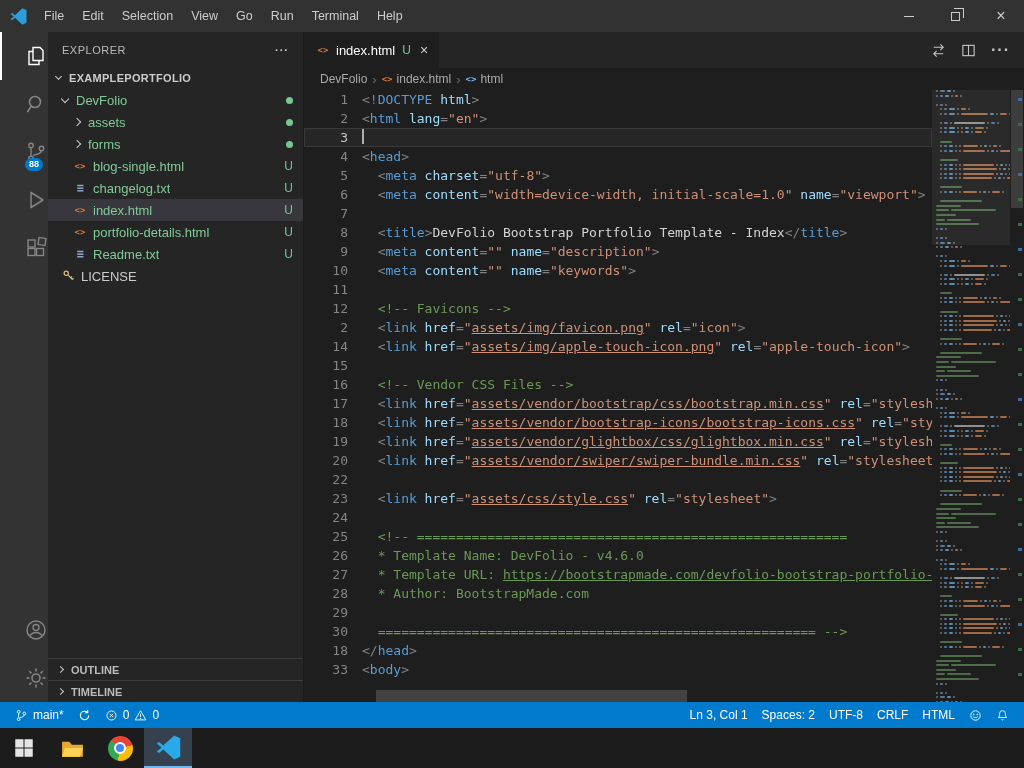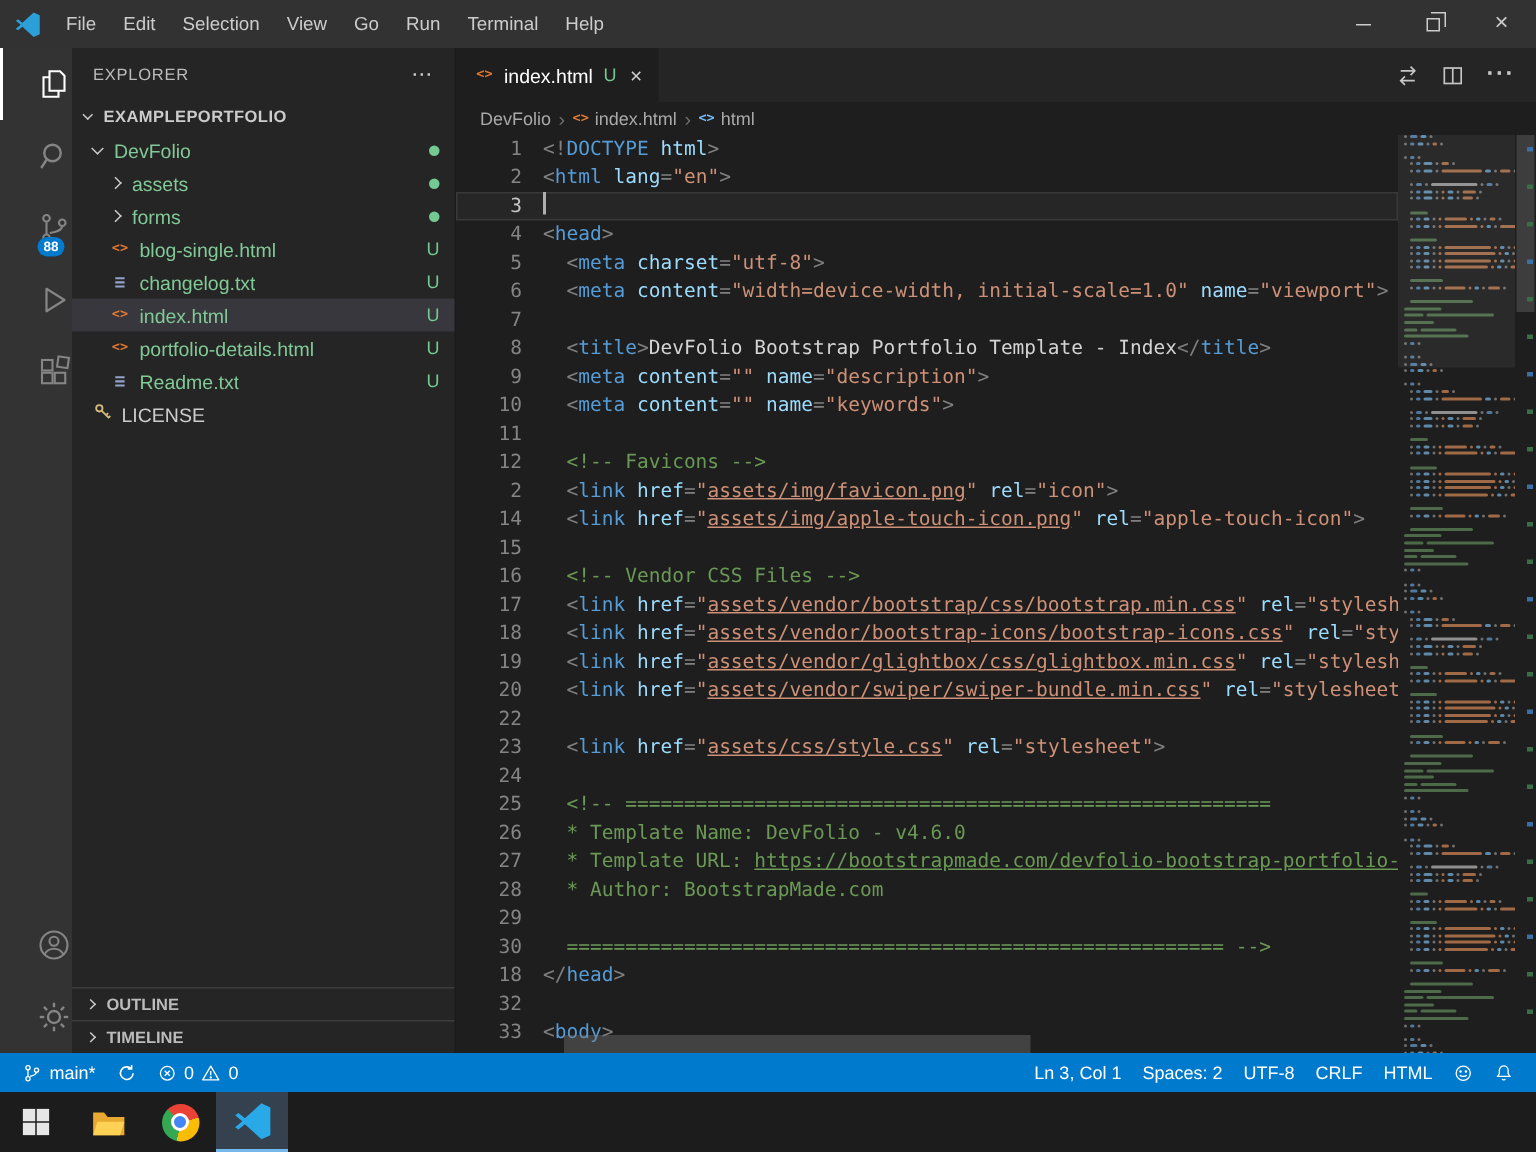--- a/index.html
+++ b/index.html
@@ -433,24 +433,20 @@
               </div>
               <div class="line">
                 <div class="ln">30</div>
                 <div class="code"><span class="tk-cm">  ======================================================== --&gt;</span></div>
               </div>
               <div class="line">
                 <div class="ln">18</div>
                 <div class="code"><span class="tk-pt">&lt;/</span><span class="tk-tg">head</span><span class="tk-pt">&gt;</span></div>
               </div>
               <div class="line">
-                <div class="ln">32</div>
-                <div class="code"></div>
-              </div>
-              <div class="line">
                 <div class="ln">33</div>
                 <div class="code"><span class="tk-pt">&lt;</span><span class="tk-tg">body</span><span class="tk-pt">&gt;</span></div>
               </div>
             </div>
           <div class="hscroll">
               <div class="thumb"></div>
             </div>
         </div>
         <div class="minimap">
           <div id="mm-content">

